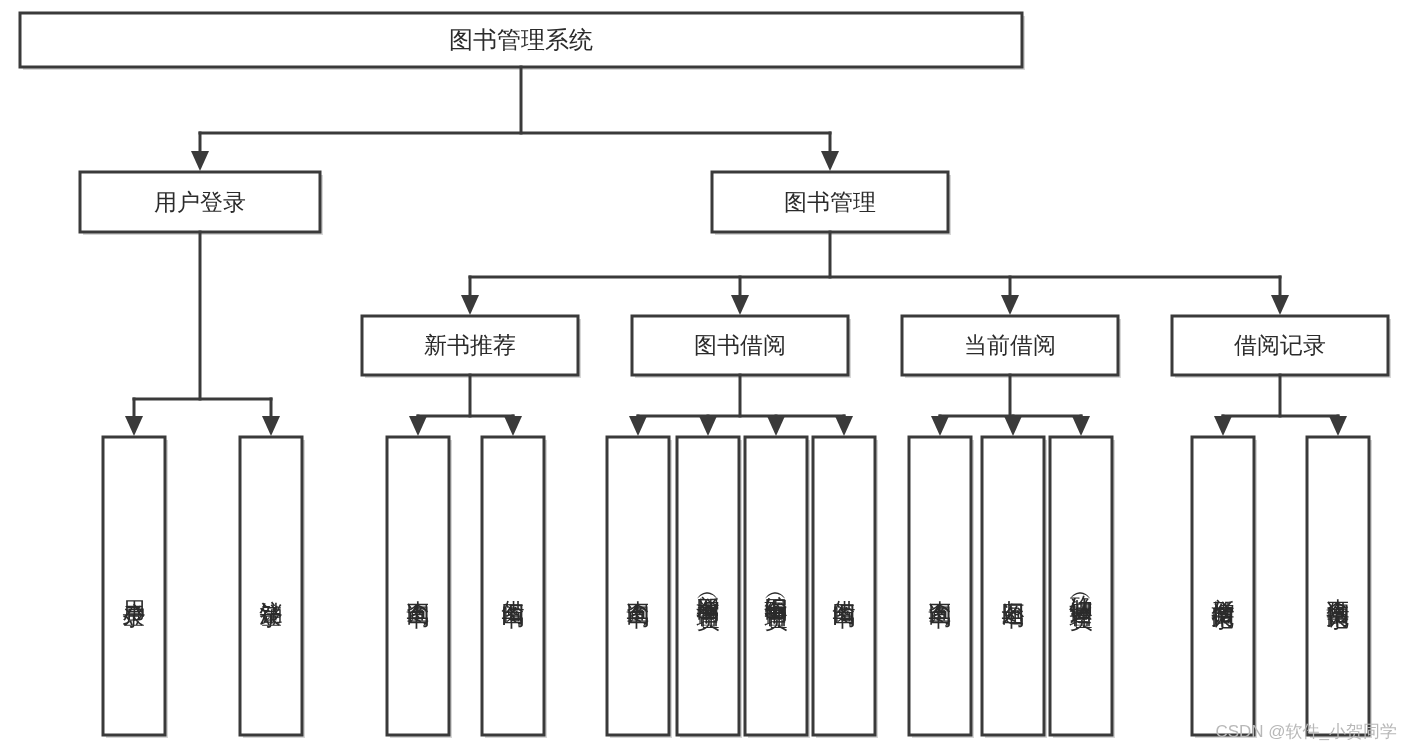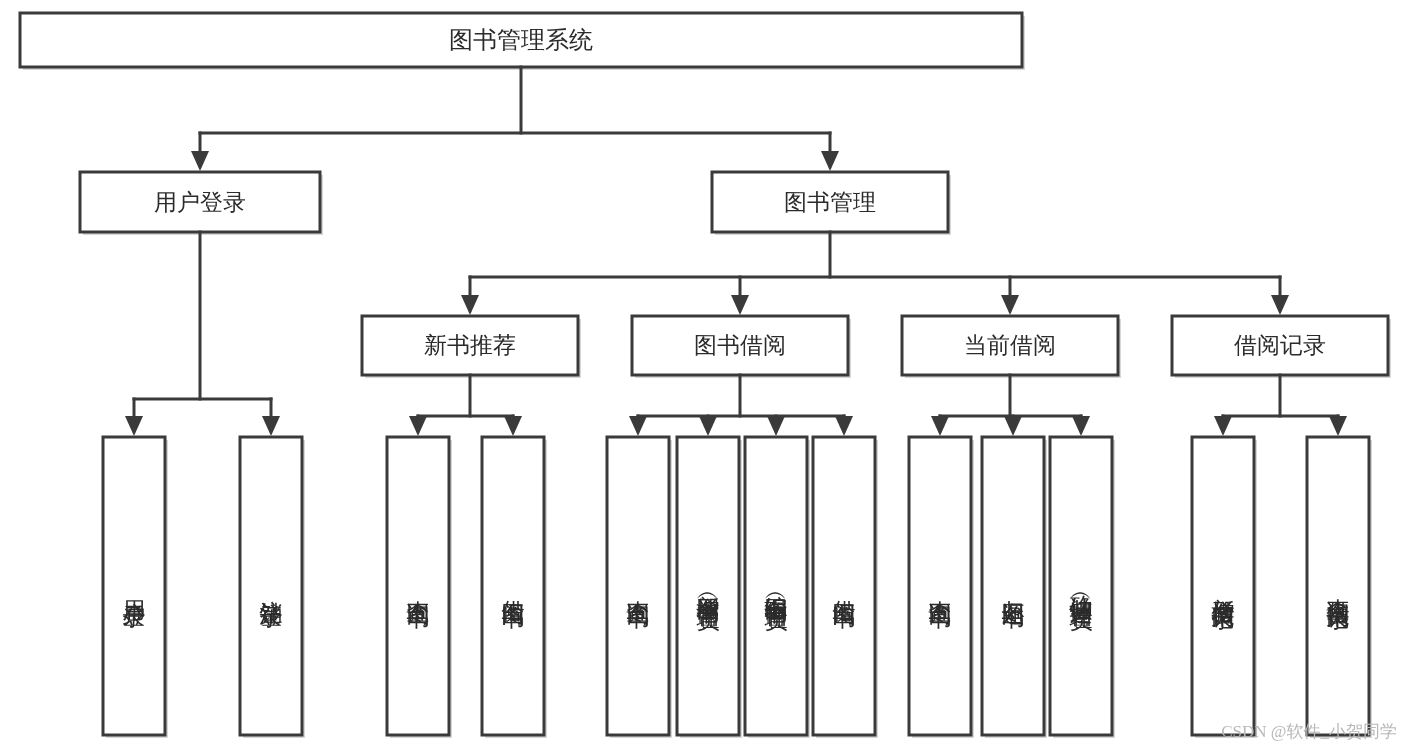--- a/index.html
+++ b/index.html
@@ -64,21 +64,21 @@
     font-size: 24px;
     text-anchor: middle;
     dominant-baseline: middle;
   }
   .watermark {
     position: absolute;
     right: 8px;
     bottom: 4px;
     font-size: 17px;
     color: #b8b8b8;
-    font-family: Liberation Serif, serif;
+    font-family: Liberation Sans, sans-serif;
     white-space: nowrap;
     pointer-events: none;
     user-select: none;
   }
   .vlabel-wrap {
     position: absolute;
     display: flex;
     align-items: center;
     justify-content: center;
     pointer-events: none;

